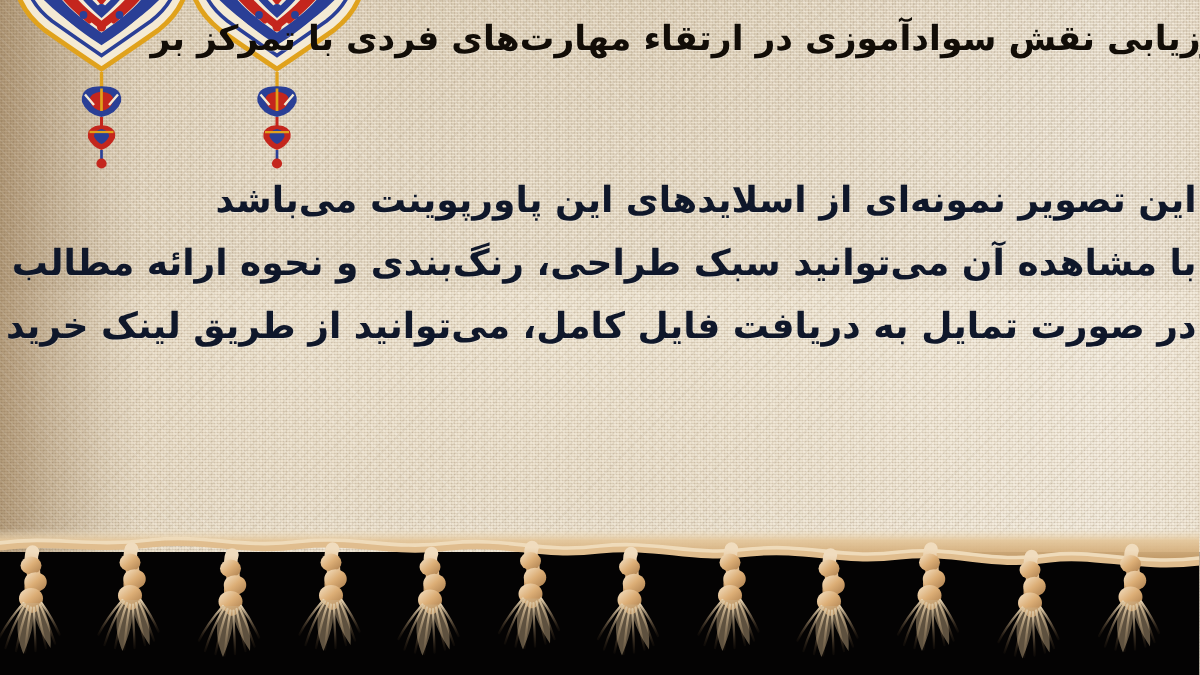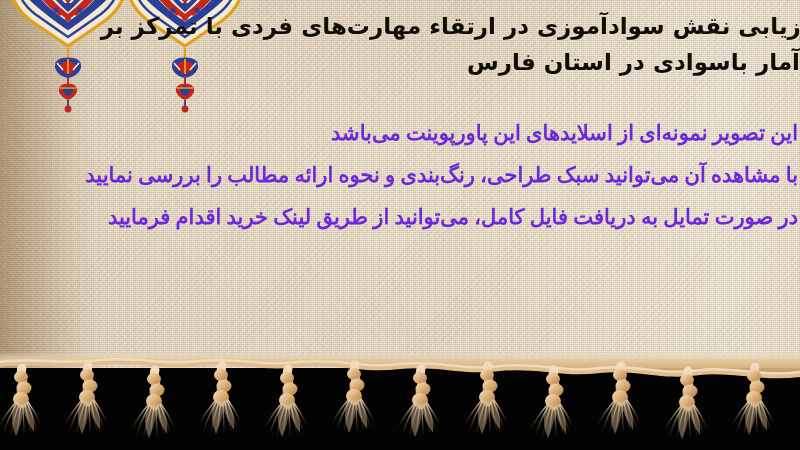--- a/index.html
+++ b/index.html
@@ -121,28 +121,27 @@
   .title-line.l2 { }
 
   .body-block {
     position: absolute;
     top: 112px;
     right: 2px;
     left: 20px;
     text-align: right;
   }
   .body-line {
-    color: #6d28d9;
+    color: #0f172a;
     font-weight: bold;
-    font-size: 21px;
+    font-size: 24px;
     line-height: 42px;
     letter-spacing: -0.2px;
     white-space: nowrap;
     text-shadow: 0 1px 0 rgba(255,255,255,0.20);
-    font-family: Liberation Serif, serif;
   }
 
   
   .fringe-zone {
     position: absolute;
     left: 0; right: 0;
     top: 352px;
     height: 98px;
     overflow: hidden;
   }
@@ -246,21 +245,20 @@
     <g>
       <use href="#medallion" x="0" y="0" transform="translate(185,-12)"></use>
       <use href="#pendant" x="0" y="0" transform="translate(185,66)"></use>
     </g>
   </svg>
 
   <div class="text-layer">
 
     <div class="title-block">
       <div class="title-line l1">رزیابی نقش سوادآموزی در ارتقاء مهارت‌های فردی با تمرکز بر</div>
-      <div class="title-line l2">آمار باسوادی در استان فارس</div>
     </div>
 
     <div class="body-block">
       <div class="body-line">این تصویر نمونه‌ای از اسلایدهای این پاورپوینت می‌باشد</div>
       <div class="body-line">با مشاهده آن می‌توانید سبک طراحی، رنگ‌بندی و نحوه ارائه مطالب را بررسی نمایید</div>
       <div class="body-line">در صورت تمایل به دریافت فایل کامل، می‌توانید از طریق لینک خرید اقدام فرمایید</div>
     </div>
 
   </div>
 

